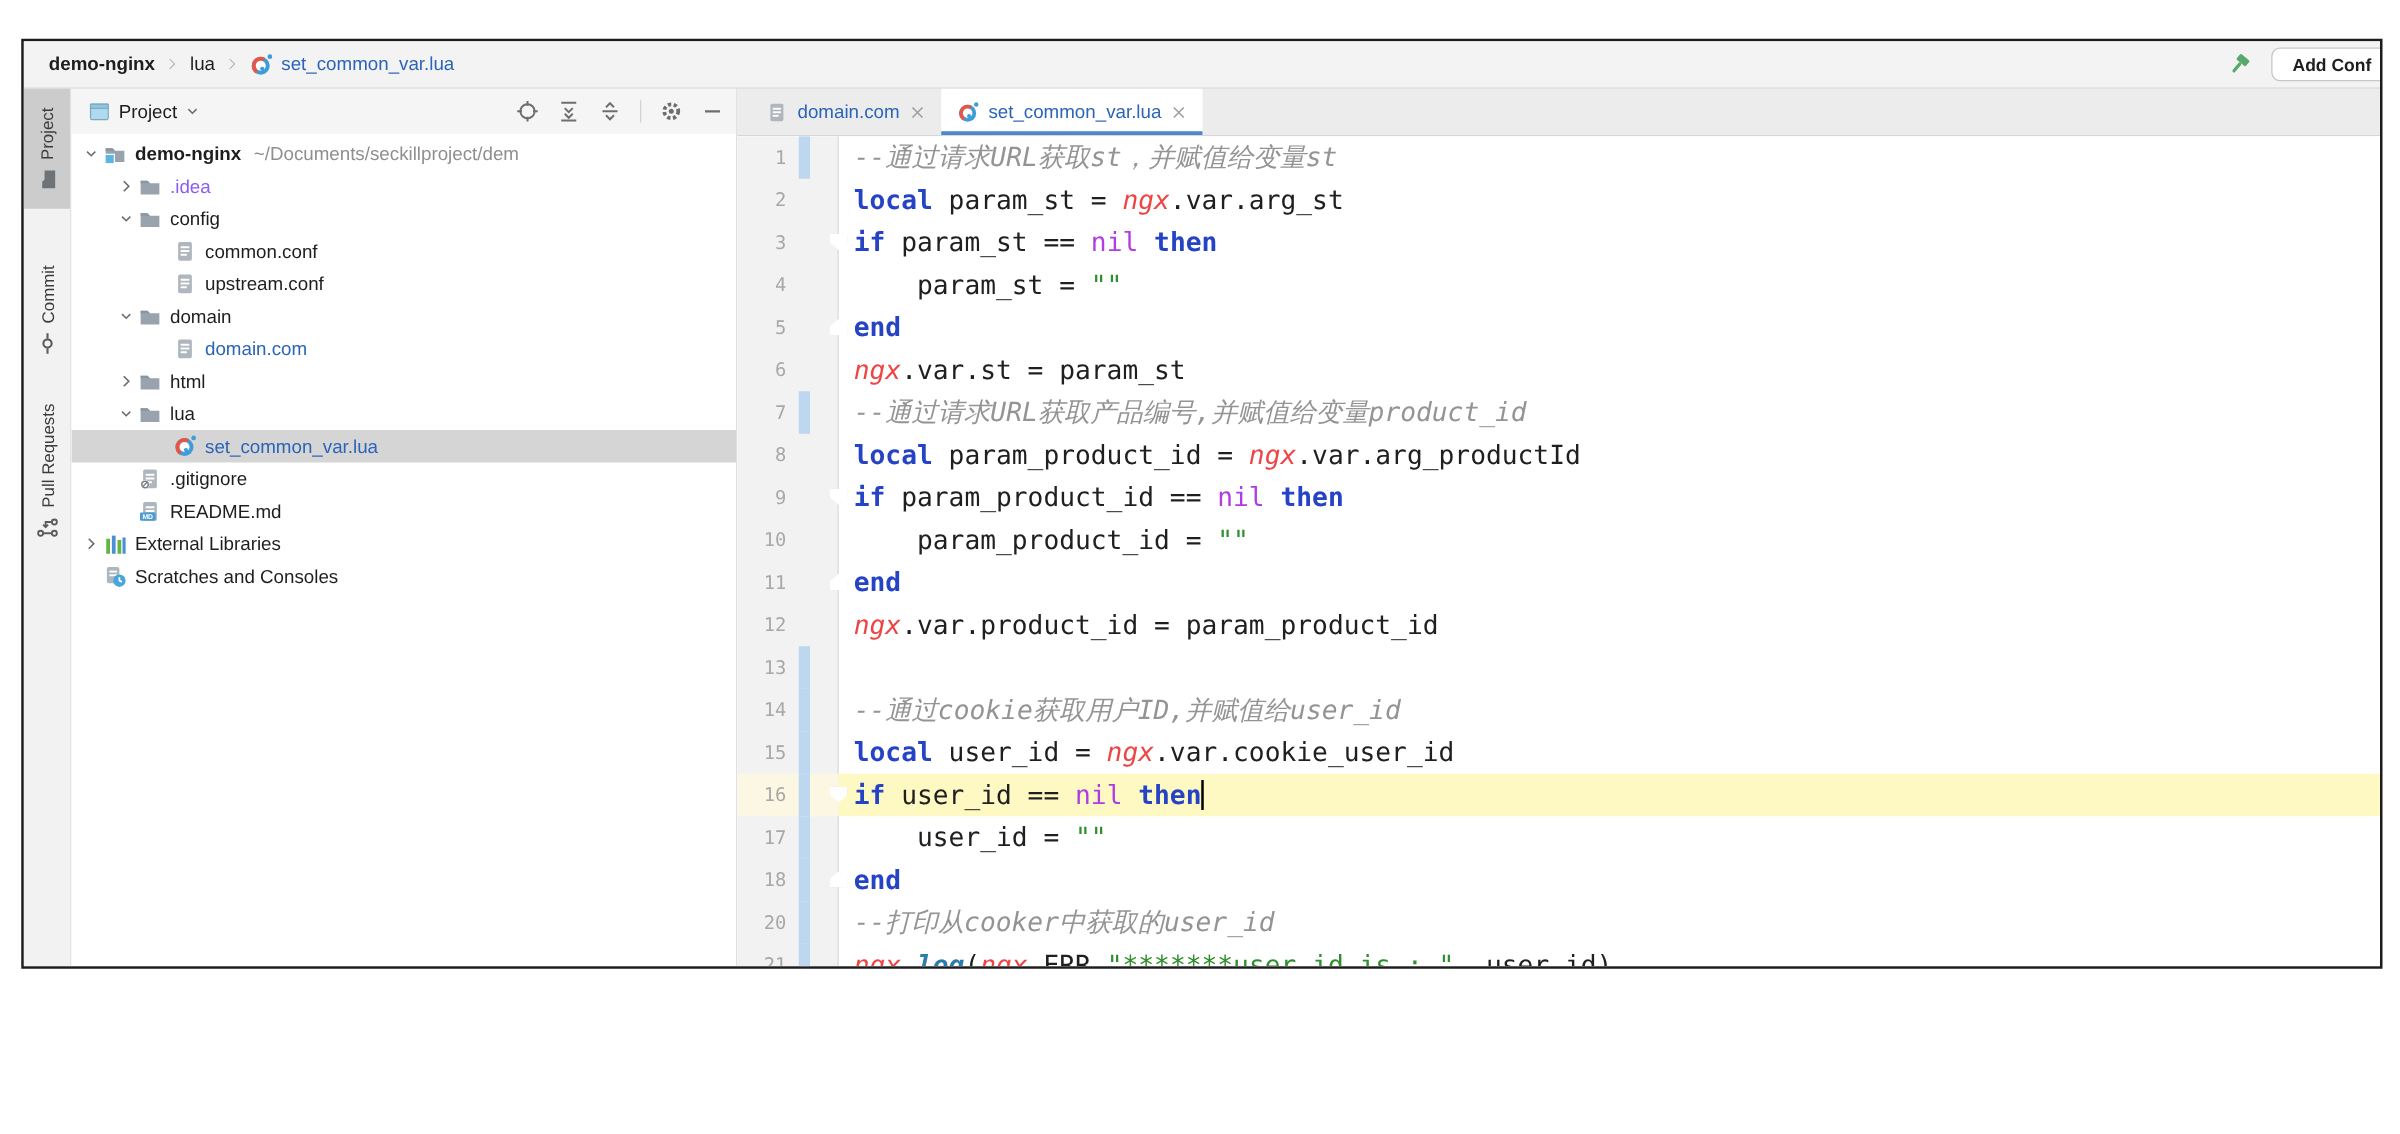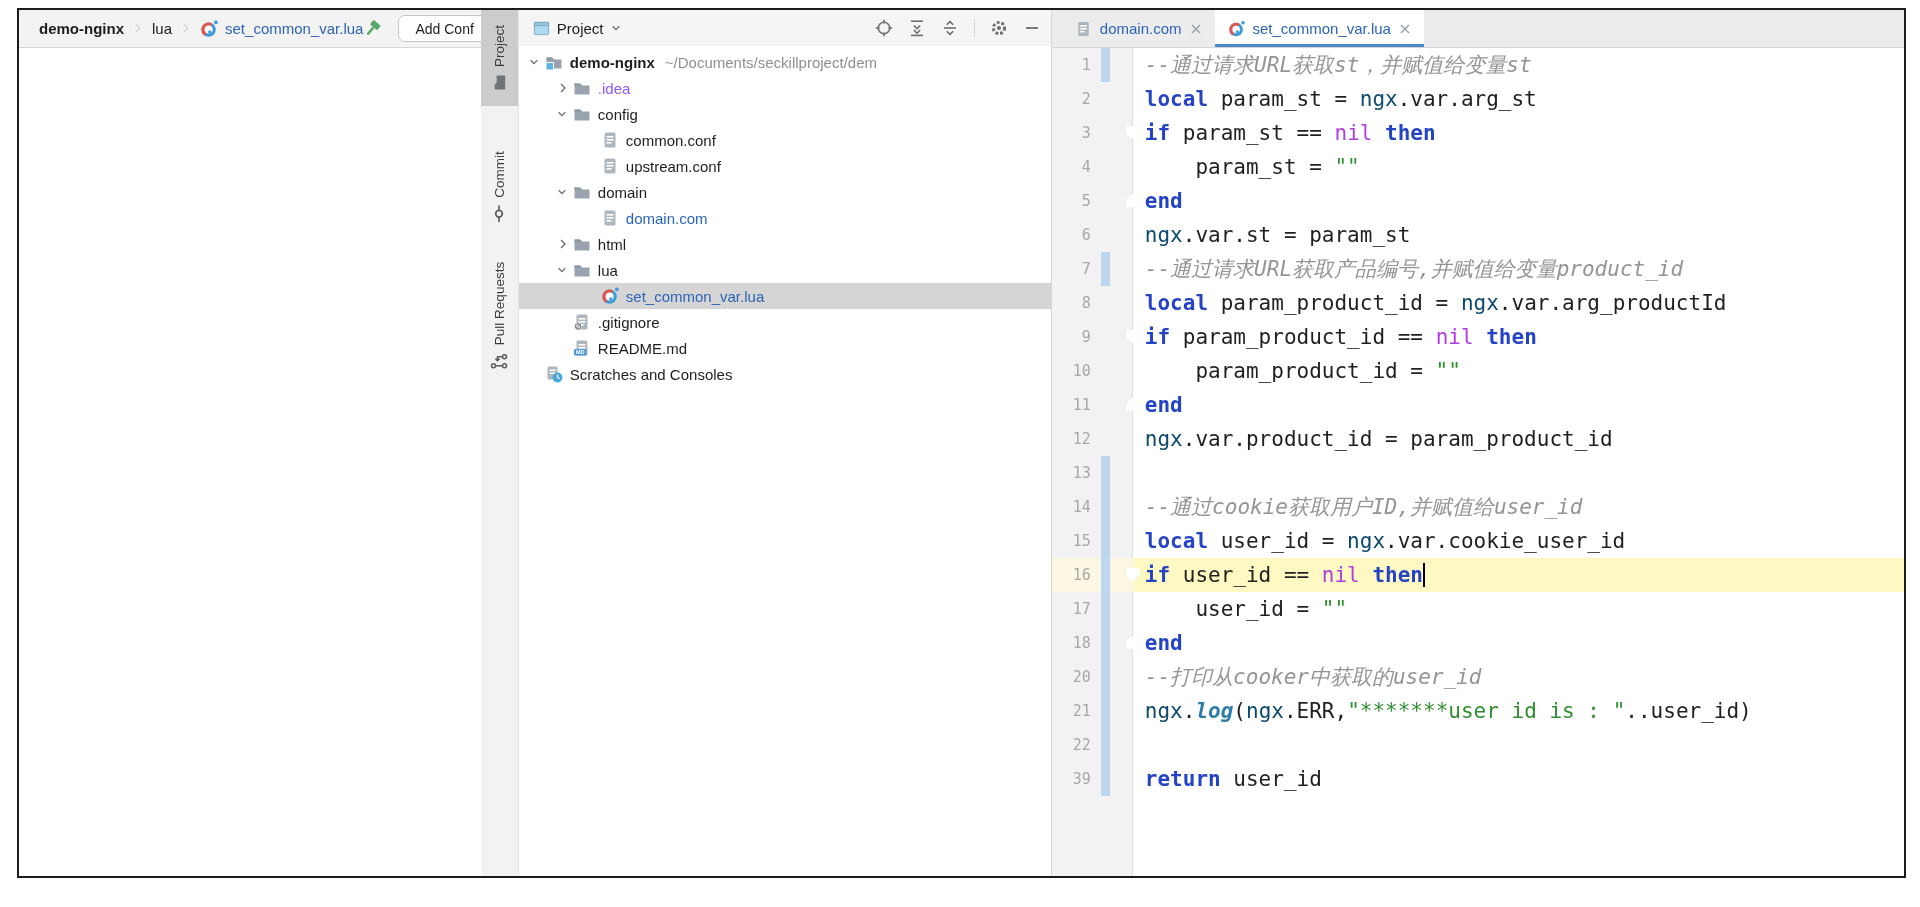--- a/index.html
+++ b/index.html
@@ -1,32 +1,32 @@
 <!DOCTYPE html>
 <html><head>
 <meta charset="utf-8">
 <style>
   * { box-sizing: border-box; margin: 0; padding: 0; }
   html,body { width:1920px; height:907px; background:#ffffff; font-family:"Liberation Sans",sans-serif; }
   .window {
-    position:absolute; left:17px; top:8px; width:1889px; height:870px;
+    position:absolute; left:17px; top:31px; width:1889px; height:744px;
     border:2px solid #1c1c1c; background:#fff; overflow:hidden;
-    display:flex; flex-direction:row;
+    display:flex; flex-direction:column;
   }
   
   .navbar { height:38px; flex:none; background:#F3F3F3; border-bottom:1px solid #D6D6D6;
             display:flex; align-items:center; padding-left:20px; font-size:15px; color:#1d1d1d; }
   .crumbs { display:flex; align-items:center; gap:9px; }
   .crumb { display:flex; align-items:center; gap:7px; cursor:default; }
   .crumb.bold { font-weight:bold; }
   .crumb.hl { color:#2B64B8; }
   .csep { color:#B3B3B3; font-size:13px; }
   .nav-right { margin-left:auto; display:flex; align-items:center; gap:16px; }
   .add-btn { height:27px; border:1px solid #C6C6C6; border-radius:7px; background:#fff;
-             padding:0 16px; font-size:14px; color:#1d1d1d; margin-right:-10px; white-space:nowrap; }
+             padding:0 16px; font-size:14px; color:#1d1d1d; margin-right:-10px; white-space:nowrap;font-weight:bold; }
   
   .mainbody { flex:1; display:flex; min-height:0; }
   
   .stripe { width:38px; flex:none; background:#F2F2F2; border-right:1px solid #E4E4E4; position:relative; }
   .stripe-tab { position:absolute; left:0; width:37px; }
   .stripe-tab.active { background:#CCCCCC; }
   .rot { position:absolute; top:50%; left:50%; transform:translate(-50%,-50%) rotate(-90deg);
          display:flex; align-items:center; gap:7px; font-size:13.5px; color:#3A3D40; white-space:nowrap; }
   
   .panel { width:533px; flex:none; background:#FFFFFF; border-right:1px solid #D6D6D6;
@@ -64,21 +64,21 @@
   .crow.caret-row .lnum, .crow.caret-row .foldcol { background:#FBF7E3; }
   .crow.caret-row .ctext { background:#fef9c3; }
   .crow.caret-row .cbar { background:#BCD7EF; }
   .crow.caret-row .cbar:not(.on) { background:#FBF7E3; }
   .ctext { flex:1; padding-left:12px; white-space:pre; position:relative; z-index:1; color:#1f1f1f; }
   .pent { position:absolute; right:-7px; top:10px; width:14px; height:13px; background:#fff;
           filter:drop-shadow(0 0 1px #9a9a9a); }
   .pent.open  { clip-path:polygon(0 0,100% 0,100% 55%,50% 100%,0 55%); }
   .pent.close { clip-path:polygon(50% 0,100% 45%,100% 100%,0 100%,0 45%); }
   .kw   { color:#2443C5; font-weight:bold; }
-  .gv   { color:#0c4a6e; }
+  .gv   { color:#ef4444; font-style:italic; }
   .fn   { color:#2D7DAB; font-style:italic; font-weight:bold; }
   .const{ color:#B03DE0; }
   .str  { color:#2F8F2F; }
   .cmt  { color:#949494; font-style:italic;margin-top:28px; }
   .pl   { color:#1f1f1f; }
   .caret { display:inline-block; width:2px; height:24px; background:#000; vertical-align:-5px; }
   .icon { display:inline-flex; align-items:center; justify-content:center; }
   .icon svg { display:block; }
 </style>
 </head>
@@ -393,20 +393,37 @@
                 <rect x="5.5" y="8" width="7" height="1.6" fill="#fff"></rect>
                 <rect x="5.5" y="11" width="5" height="1.6" fill="#fff"></rect>
                 <rect x="1" y="10" width="12.5" height="6.5" rx="1" fill="#4A9CD6"></rect>
                 <text x="7.2" y="15.2" font-size="5.5" font-family="Liberation Sans" font-weight="bold" fill="#fff" text-anchor="middle">MD</text>
               </svg>
             </span>
             <span class="tlabel">README.md</span>
           </div>
           <div class="trow">
             <span style="width: 6px; flex: 0 0 auto;"></span>
+            <span class="chev">
+              <svg width="12" height="12" viewBox="0 0 18 18" fill="none">
+                <path d="M6 3l6 6-6 6" stroke="#6B6B6B" stroke-width="2"></path>
+              </svg>
+            </span>
+            <span class="icon ticon">
+              <svg width="18" height="18" viewBox="0 0 18 18" fill="none">
+                <rect x="2" y="5" width="3" height="12" fill="#62B543"></rect>
+                <rect x="6.5" y="2.5" width="3" height="14.5" fill="#4B8FD6"></rect>
+                <rect x="11" y="6" width="3" height="11" fill="#62B543"></rect>
+                <rect x="15" y="4" width="2.5" height="13" fill="#4B8FD6"></rect>
+              </svg>
+            </span>
+            <span class="tlabel">External Libraries</span>
+          </div>
+          <div class="trow">
+            <span style="width: 6px; flex: 0 0 auto;"></span>
             <span class="chev"></span>
             <span class="icon ticon">
               <svg width="18" height="18" viewBox="0 0 18 18" fill="none">
                 <rect x="2.5" y="1.5" width="10" height="13" rx="1.5" fill="#AEB6BE"></rect>
                 <rect x="4.5" y="4.5" width="6" height="1.5" fill="#fff"></rect>
                 <rect x="4.5" y="7.5" width="6" height="1.5" fill="#fff"></rect>
                 <circle cx="12.5" cy="12.5" r="5" fill="#49A6DC"></circle>
                 <line x1="12.5" y1="12.5" x2="12.5" y2="9.7" stroke="#fff" stroke-width="1.4"></line>
                 <line x1="12.5" y1="12.5" x2="14.6" y2="13.6" stroke="#fff" stroke-width="1.4"></line>
               </svg>

